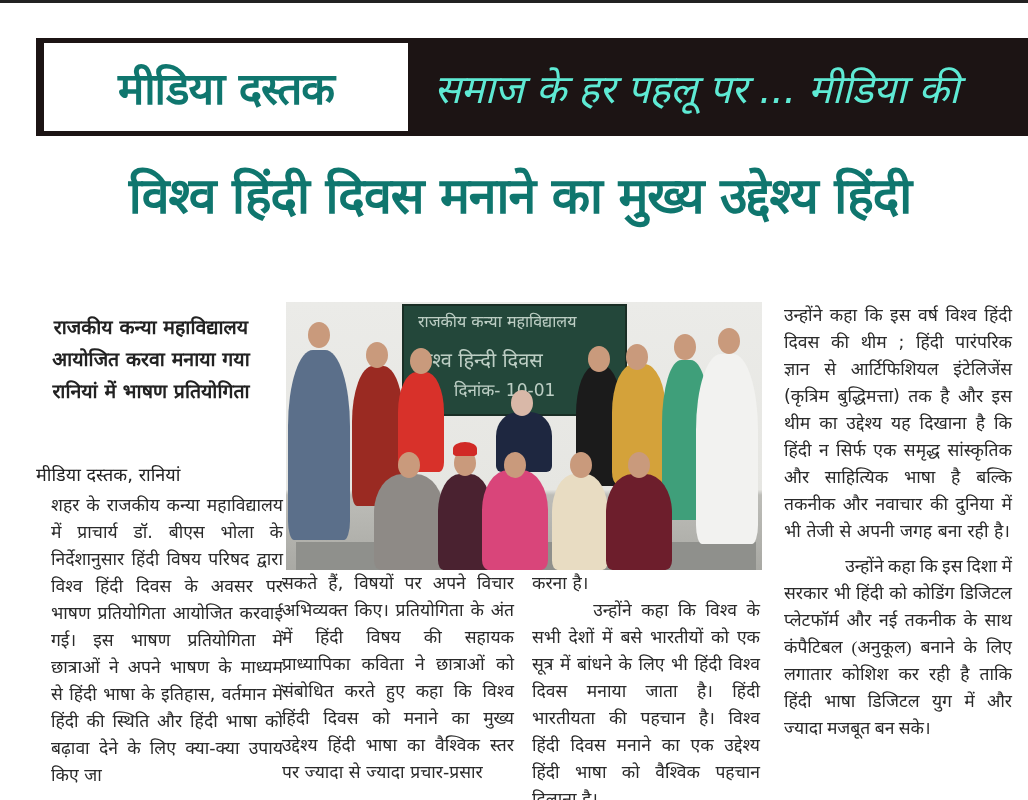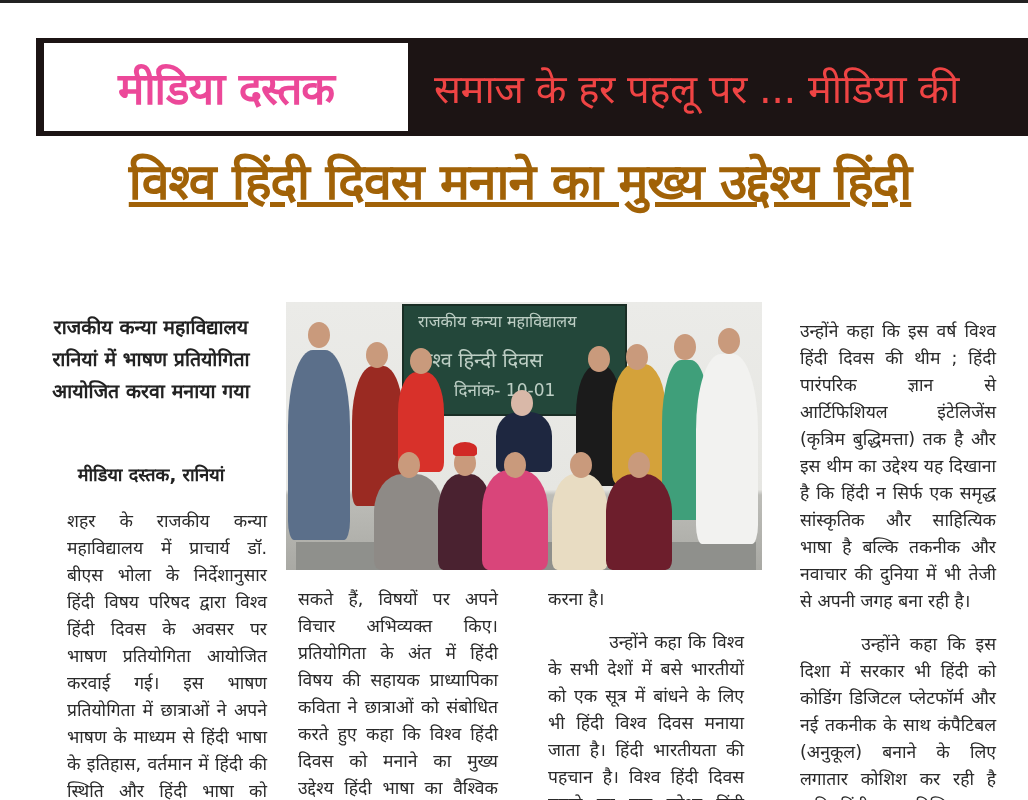--- a/index.html
+++ b/index.html
@@ -12,50 +12,50 @@
   
   .masthead {
     position: absolute; left: 36px; top: 38px; width: 1000px; height: 98px;
     background: #1c1414; box-sizing: border-box;
   }
   .mast-logo-box {
     position: absolute; left: 8px; top: 5px; width: 364px; height: 88px;
     background: #fff; display: flex; align-items: center; justify-content: center;
   }
   .mast-logo {
-    color: #ec4899; font-weight: bold; font-size: 44px; letter-spacing: -1px;
+    color: #0f766e; font-weight: bold; font-size: 44px; letter-spacing: -1px;
     font-family: "DejaVu Sans", sans-serif; white-space: nowrap; text-align: right;
   }
   .mast-tagline {
-    position: absolute; left: 398px; top: 22px; color: #ef4444; font-size: 40px;
-    white-space: nowrap; font-family: "DejaVu Sans", sans-serif; letter-spacing: -0.5px;
+    position: absolute; left: 398px; top: 22px; color: #5eead4; font-size: 40px;
+    white-space: nowrap; font-family: "DejaVu Sans", sans-serif; letter-spacing: -0.5px; font-style: italic;
   }
 
   
   .headline {
-    position: absolute; left: 40px; top: 150px; width: 960px; text-align: center;
-    font-size: 50px; font-weight: bold; line-height: 64px; color: #a16207;
-    font-family: "DejaVu Sans", sans-serif; letter-spacing: -1px; text-decoration: underline;
+    position: absolute; left: 40px; top: 164px; width: 960px; text-align: center;
+    font-size: 50px; font-weight: bold; line-height: 64px; color: #0f766e;
+    font-family: "DejaVu Sans", sans-serif; letter-spacing: -1px;
   }
 
   
   .col {
     position: absolute; font-size: 17.5px; line-height: 27px; color: #2a2a2a;
     text-align: justify; font-family: "DejaVu Sans", sans-serif;
   }
-  .col p { margin: 16px; }
+  .col p { margin: 0; }
   .indent { text-indent: 3.5em; }
 
   .sub-head {
     position: absolute; left: 36px; top: 312px; width: 230px; text-align: center;
     font-size: 19.5px; font-weight: bold; line-height: 32px; color: #222;
   }
   .dateline {
-    position: absolute; left: 36px; top: 462px; width: 230px; text-align: center;
-    font-size: 18px; font-weight: bold; color: #222;
+    position: absolute; left: 36px; top: 462px; width: 230px; text-align: left;
+    font-size: 18px; font-weight: normal; color: #222;
   }
 
   
   .photo {
     position: absolute; left: 286px; top: 302px; width: 476px; height: 268px;
     background: linear-gradient(#ebebe8 0%, #e6e6e2 70%, #bdbdb8 72%, #a9a9a4 100%);
     overflow: hidden;
   }
   .board {
     position: absolute; left: 116px; top: 2px; width: 221px; height: 108px;
@@ -78,22 +78,22 @@
   </div>
   <span class="mast-tagline">समाज के हर पहलू पर ... मीडिया की</span>
 </div>
 
 <div class="headline">
   <div>विश्व हिंदी दिवस मनाने का मुख्य उद्देश्य हिंदी</div>
 </div>
 
 <div class="sub-head">
   <div>राजकीय कन्या महाविद्यालय</div>
+  <div>आयोजित करवा मनाया गया</div>
   <div>रानियां में भाषण प्रतियोगिता</div>
-  <div>आयोजित करवा मनाया गया</div>
 </div>
 
 <div class="dateline">मीडिया दस्तक, रानियां</div>
 
 <div class="col" style="left:51px; top:492px; width:232px;">
   <p>शहर के राजकीय कन्या महाविद्यालय में प्राचार्य डॉ. बीएस भोला के निर्देशानुसार हिंदी विषय परिषद द्वारा विश्व हिंदी दिवस के अवसर पर भाषण प्रतियोगिता आयोजित करवाई गई। इस भाषण प्रतियोगिता में छात्राओं ने अपने भाषण के माध्यम से हिंदी भाषा के इतिहास, वर्तमान में हिंदी की स्थिति और हिंदी भाषा को बढ़ावा देने के लिए क्या-क्या उपाय किए जा</p>
 </div>
 
 <div class="photo">
   <div class="board">
@@ -138,14 +138,14 @@
   <p>सकते हैं, विषयों पर अपने विचार अभिव्यक्त किए। प्रतियोगिता के अंत में हिंदी विषय की सहायक प्राध्यापिका कविता ने छात्राओं को संबोधित करते हुए कहा कि विश्व हिंदी दिवस को मनाने का मुख्य उद्देश्य हिंदी भाषा का वैश्विक स्तर पर ज्यादा से ज्यादा प्रचार-प्रसार</p>
 </div>
 
 <div class="col" style="left:532px; top:570px; width:228px;">
   <p>करना है।</p>
   <p class="indent">उन्होंने कहा कि विश्व के सभी देशों में बसे भारतीयों को एक सूत्र में बांधने के लिए भी हिंदी विश्व दिवस मनाया जाता है। हिंदी भारतीयता की पहचान है। विश्व हिंदी दिवस मनाने का एक उद्देश्य हिंदी भाषा को वैश्विक पहचान दिलाना है।</p>
 </div>
 
 <div class="col" style="left:784px; top:302px; width:228px;">
   <p>उन्होंने कहा कि इस वर्ष विश्व हिंदी दिवस की थीम ; हिंदी पारंपरिक ज्ञान से आर्टिफिशियल इंटेलिजेंस (कृत्रिम बुद्धिमत्ता) तक है और इस थीम का उद्देश्य यह दिखाना है कि हिंदी न सिर्फ एक समृद्ध सांस्कृतिक और साहित्यिक भाषा है बल्कि तकनीक और नवाचार की दुनिया में भी तेजी से अपनी जगह बना रही है।</p>
-  <p class="indent" style="margin-top:8px;">उन्होंने कहा कि इस दिशा में सरकार भी हिंदी को कोडिंग डिजिटल प्लेटफॉर्म और नई तकनीक के साथ कंपैटिबल (अनुकूल) बनाने के लिए लगातार कोशिश कर रही है ताकि हिंदी भाषा डिजिटल युग में और ज्यादा मजबूत बन सके।</p>
+  <p class="indent" style="margin-top:8px;font-family:Liberation Serif, serif;">उन्होंने कहा कि इस दिशा में सरकार भी हिंदी को कोडिंग डिजिटल प्लेटफॉर्म और नई तकनीक के साथ कंपैटिबल (अनुकूल) बनाने के लिए लगातार कोशिश कर रही है ताकि हिंदी भाषा डिजिटल युग में और ज्यादा मजबूत बन सके।</p>
 </div>
 
 </body></html>

